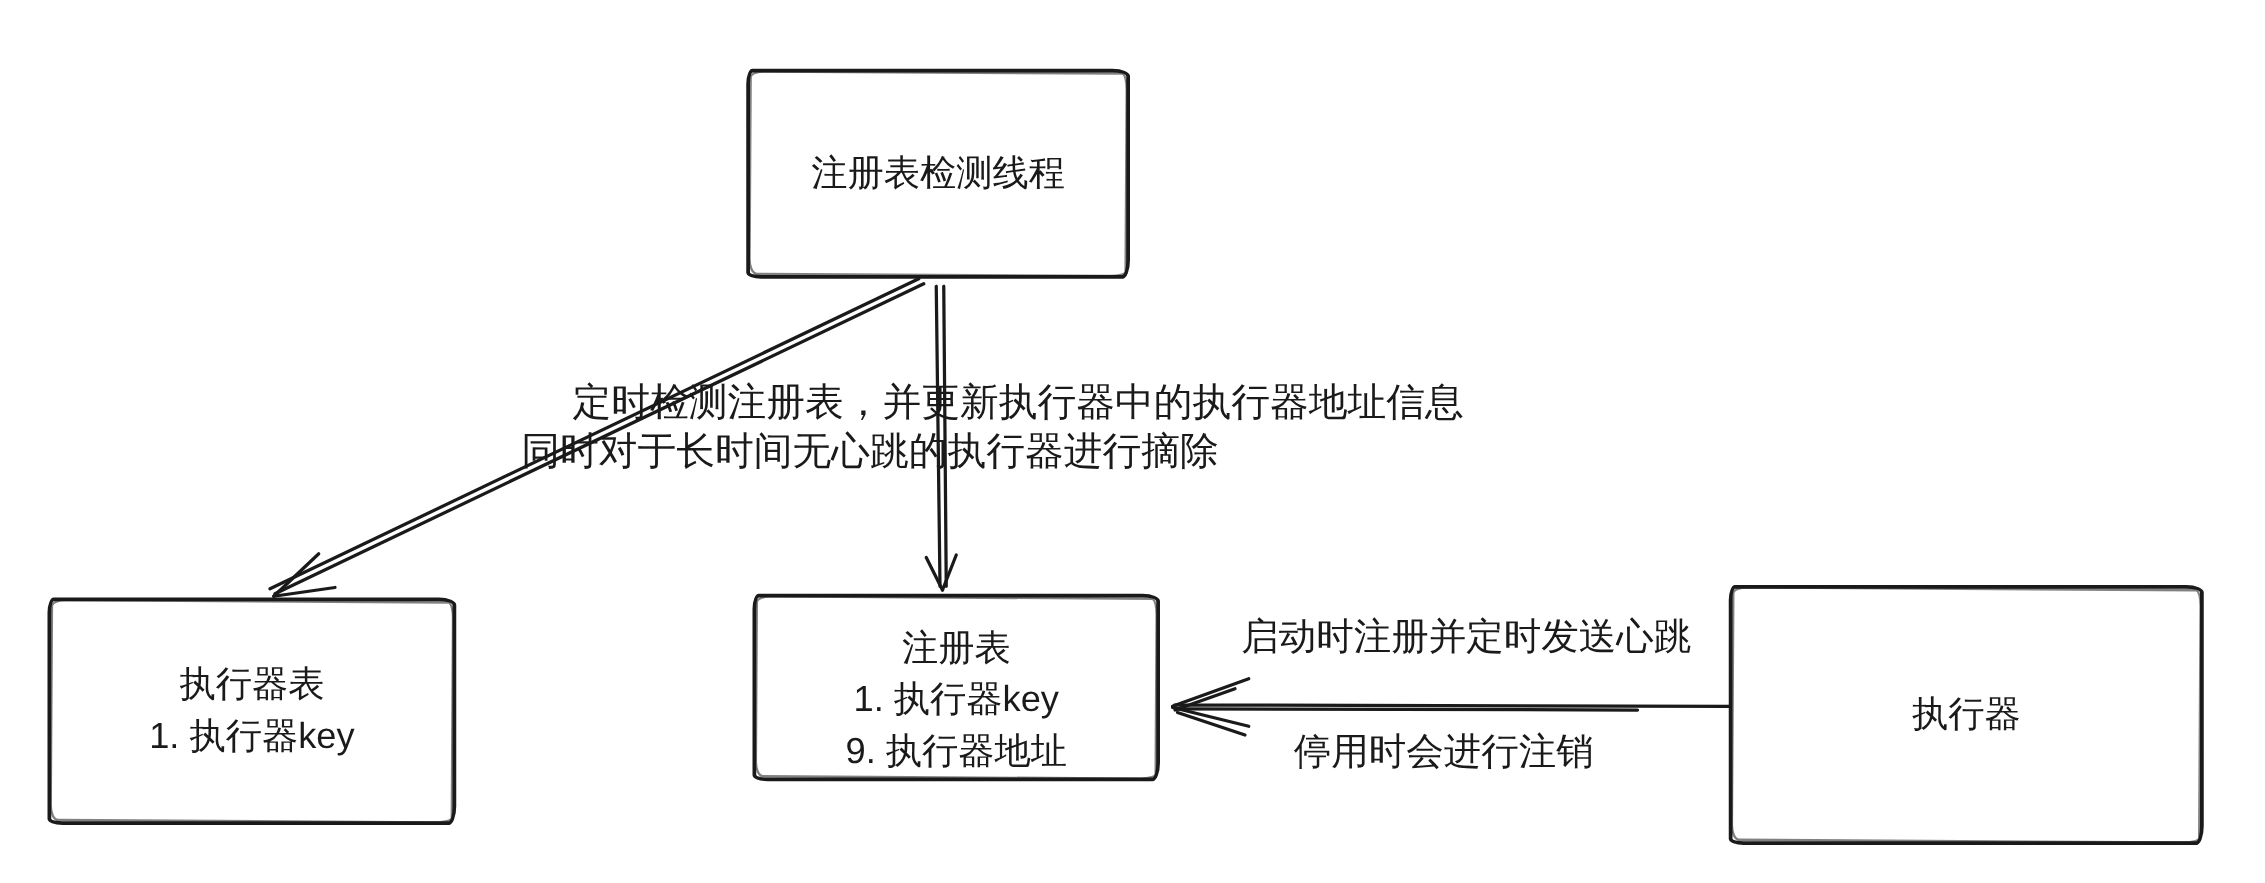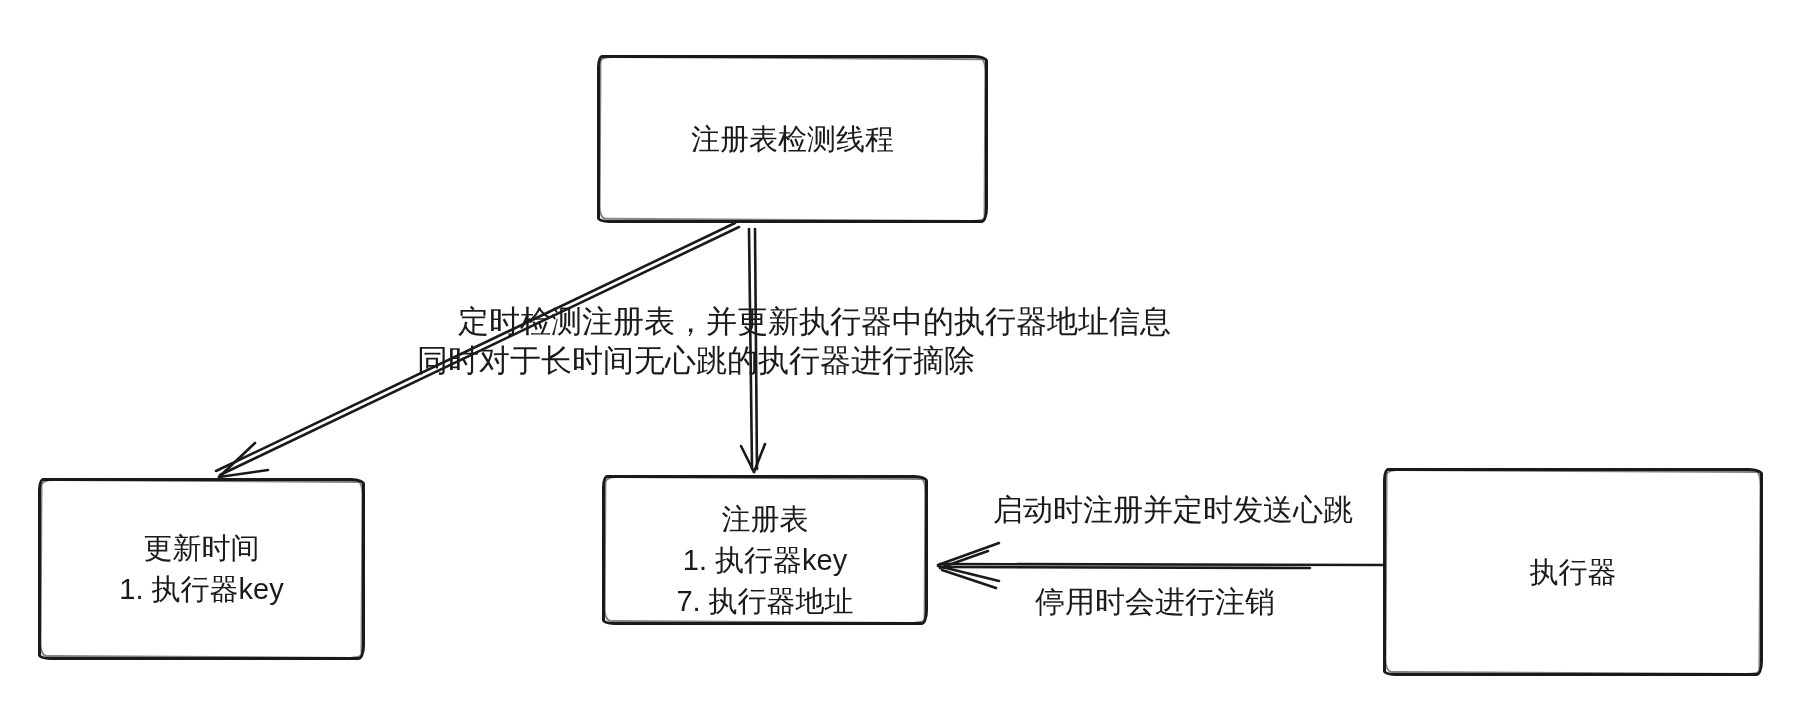--- a/index.html
+++ b/index.html
@@ -68,33 +68,33 @@
     stroke-width: 2.6;
     stroke-linecap: round;
     fill: none;
   }
 </style>
 </head>
 <body>
 
 <div id="canvas">
 
-  <div class="sketch-box" style="left:597px; top:55px; width:391px; height:168px;">
+  <div class="sketch-box" style="left:597px; top:55px; width:307px; height:168px;">
     <div class="box-title">注册表检测线程</div>
   </div>
 
   <div class="sketch-box" style="left:38px; top:478px; width:327px; height:182px;">
-    <div class="box-title">更新时间</div>
+    <div class="box-title">执行器表</div>
     <div class="box-line">1. 执行器key</div>
   </div>
 
   <div class="sketch-box" style="left:602px; top:475px; width:326px; height:150px;justify-content:flex-end;">
     <div class="box-title">注册表</div>
     <div class="box-line">1. 执行器key</div>
-    <div class="box-line">7. 执行器地址</div>
+    <div class="box-line">9. 执行器地址</div>
   </div>
 
   <div class="sketch-box" style="left:1383px; top:468px; width:380px; height:208px;">
     <div class="box-title">执行器</div>
   </div>
 
   <div class="free-label" style="left:437px; top:302px; font-size:31px;margin-left:21px;">定时检测注册表，并更新执行器中的执行器地址信息</div>
   <div class="free-label" style="left:417px; top:341px; font-size:31px;">同时对于长时间无心跳的执行器进行摘除</div>
 
   <div class="free-label" style="left:993px; top:490px;">启动时注册并定时发送心跳</div>

